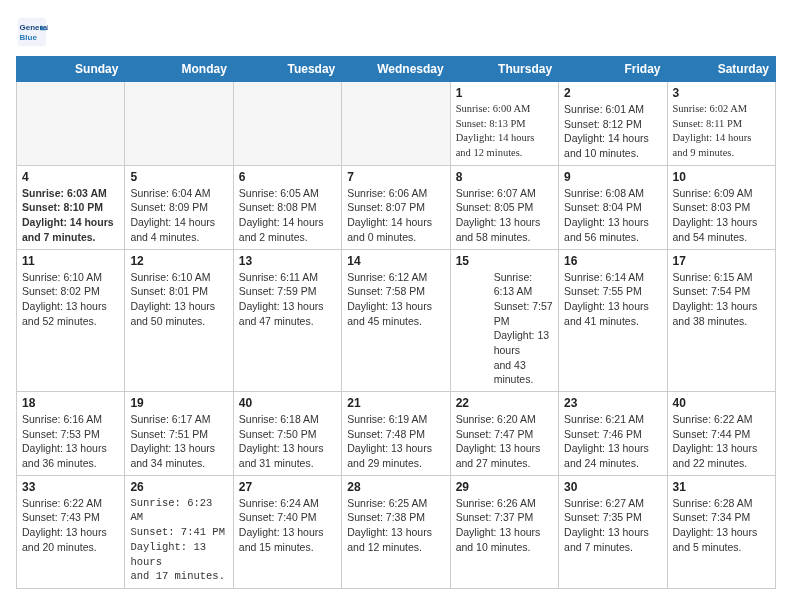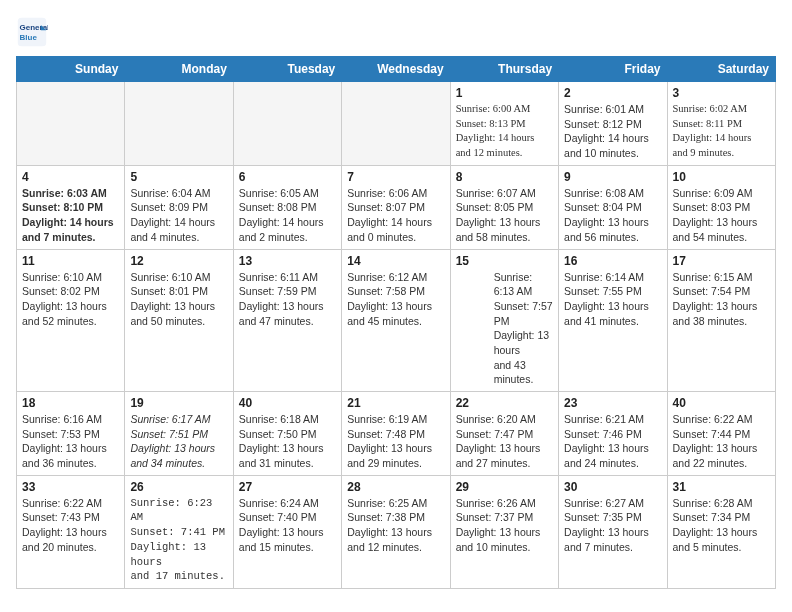--- a/index.html
+++ b/index.html
@@ -248,21 +248,21 @@
       <tr class="row-alt">
         <td>
           <span class="day-number">18</span>
           <div class="day-info" style="white-space: pre-line;">Sunrise: 6:16 AM
 Sunset: 7:53 PM
 Daylight: 13 hours
 and 36 minutes.</div>
         </td>
         <td>
           <span class="day-number">19</span>
-          <div class="day-info" style="white-space: pre-line; font-style: italic;">Sunrise: 6:17 AM
+          <div class="day-info" style="white-space: pre-line;">Sunrise: 6:17 AM
 Sunset: 7:51 PM
 Daylight: 13 hours
 and 34 minutes.</div>
         </td>
         <td>
           <span class="day-number">40</span>
           <div class="day-info" style="white-space: pre-line;">Sunrise: 6:18 AM
 Sunset: 7:50 PM
 Daylight: 13 hours
 and 31 minutes.</div>

